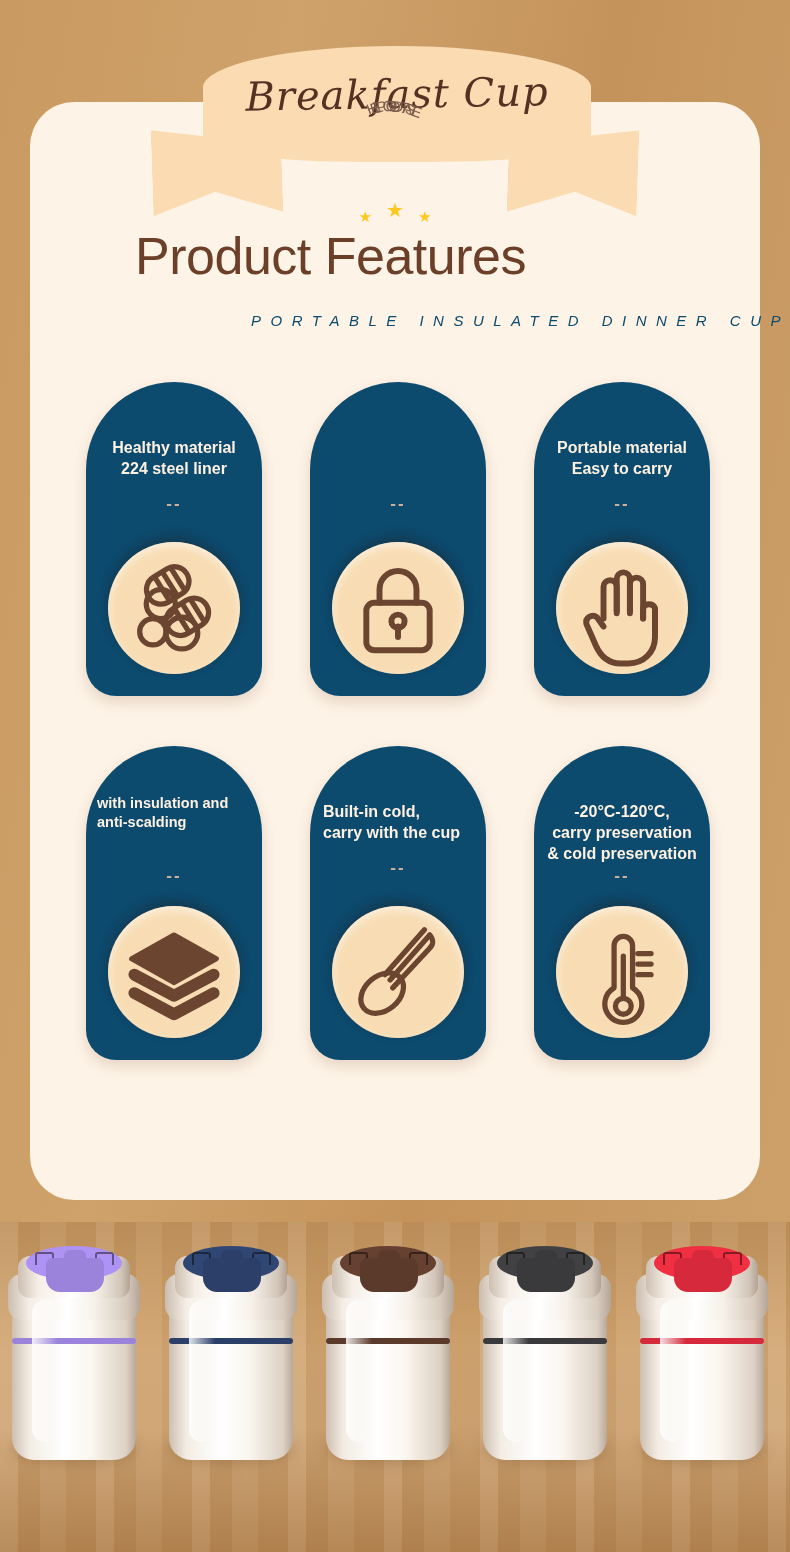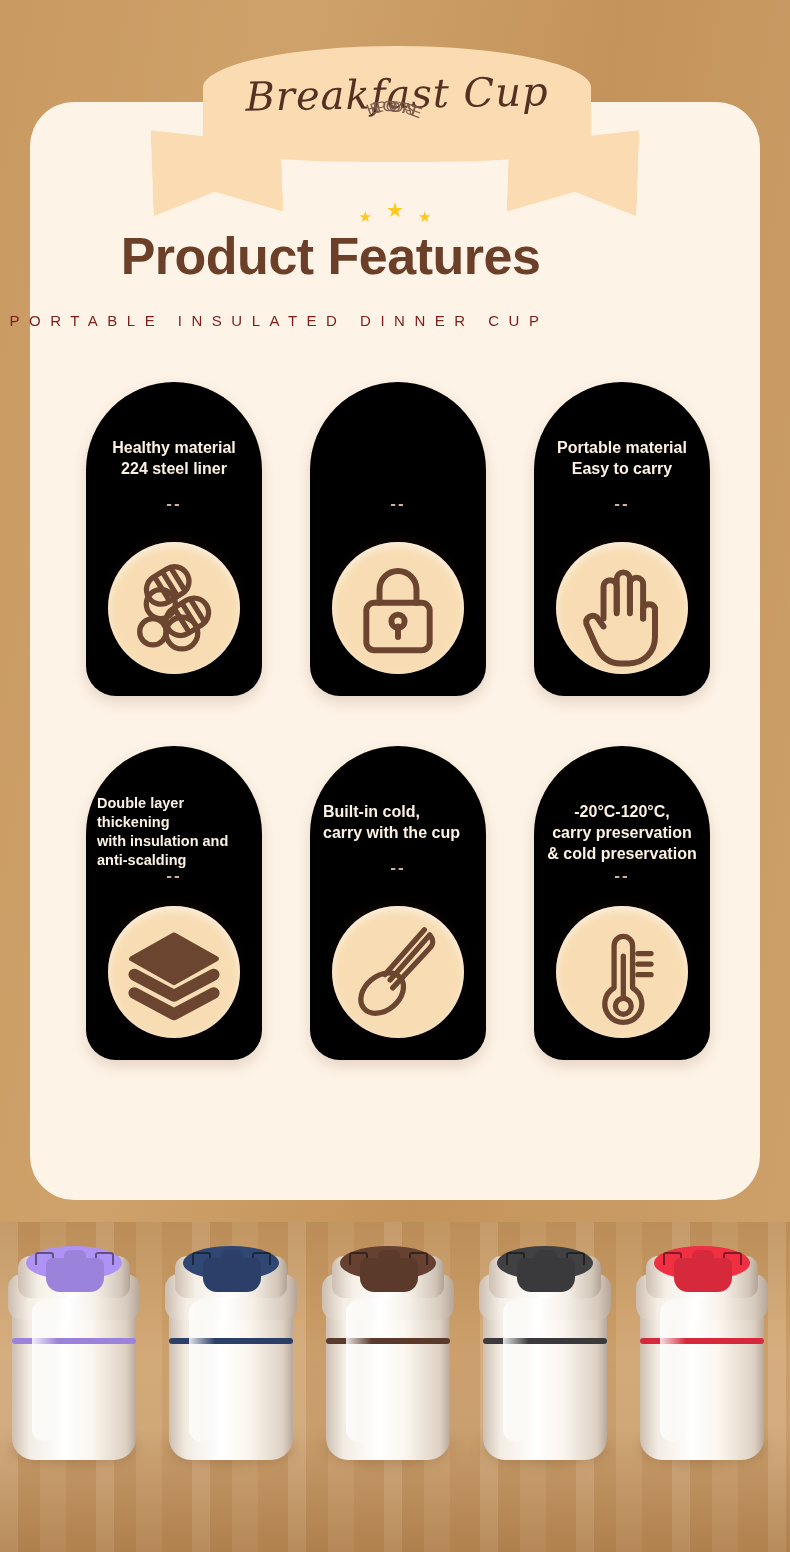--- a/index.html
+++ b/index.html
@@ -70,34 +70,34 @@
     position:absolute;left:0;top:198px;width:790px;height:26px;
     display:flex;align-items:flex-end;justify-content:center;gap:14px;
     color:#ffc81e;
   }
   .stars .s{font-size:15px;line-height:1;}
   .stars .s.big{font-size:20px;margin-bottom:4px;}
 
   
   .page-title{
     position:absolute;left:0;top:226px;width:661px;text-align:center;
-    color:#6b3f28;font-size:52px;font-weight:bold;letter-spacing:-.5px;
+    color:#6b3f28;font-size:52px;font-weight:normal;letter-spacing:-.5px;
   }
   .page-sub{
-    position:absolute;left:0;top:312px;width:790px;text-align:left;
-    color:#7f1d1d;font-size:15px;letter-spacing:9.5px;text-indent:9.5px;
+    position:absolute;left:0;top:312px;width:790px;text-align:right;
+    color:#0c4a6e;font-size:15px;letter-spacing:9.5px;text-indent:9.5px;font-style:italic;
   }
 
   
   .grid{position:absolute;left:86px;top:382px;width:624px;}
   .row{display:flex;justify-content:space-between;}
   .row+.row{margin-top:50px;}
   .card{
     position:relative;width:176px;height:314px;
-    background:#000000;border-radius:88px 88px 30px 30px;
+    background:#0c4a6e;border-radius:88px 88px 30px 30px;
     box-shadow:0 6px 14px rgba(120,80,50,.18);
     overflow:hidden;
   }
   .card-txt{
     position:absolute;left:0;top:0;width:176px;
     padding:56px 9px 0;box-sizing:border-box;
     color:#fdf1e2;font-size:16px;line-height:1.3;font-weight:bold;
     text-align:center;
   }
   .card.tight .card-txt{font-size:14.5px;text-align:left;padding-left:11px;padding-top:48px;}
@@ -245,21 +245,20 @@
       <path d="M46 52V28a5 5 0 0 1 10 0v24"></path>
       <path d="M56 54V32a5 5 0 0 1 10 0v26"></path>
       <path d="M66 58v-8a5 5 0 0 1 9 0v22c0 12-9 20-20 20h-6c-11 0-16-7-19-14l-7-16a5 5 0 0 1 8-5l5 7"></path>
     </svg>
           </div>
         </div>
       </div>
       <div class="row">
         <div class="card tight">
           <div class="card-txt">
-            <div>Double layer thickening</div>
             <div>with insulation and</div>
             <div>anti-scalding</div>
           </div>
           <div class="dash" style="top: 120px;">--</div>
           <div class="icon-wrap" style="top: 160px;">
             <svg viewBox="0 0 100 100" fill="none" stroke-width="4" stroke-linecap="round" stroke-linejoin="round">
       <path d="M50 22 82 40 50 58 18 40Z" fill="#6b4530" stroke="#6b4530"></path>
       <path d="M20 52 50 68 80 52" stroke-width="9"></path>
       <path d="M20 66 50 82 80 66" stroke-width="9"></path>
     </svg>

